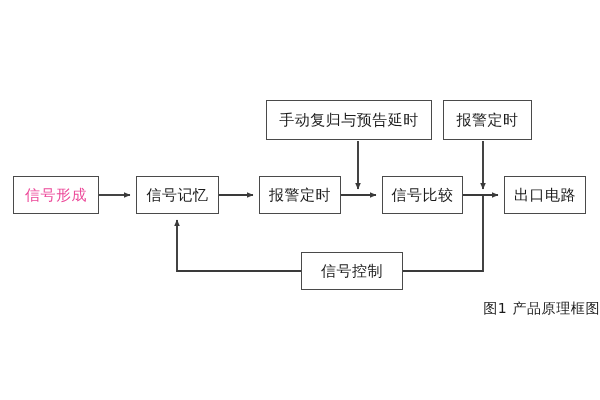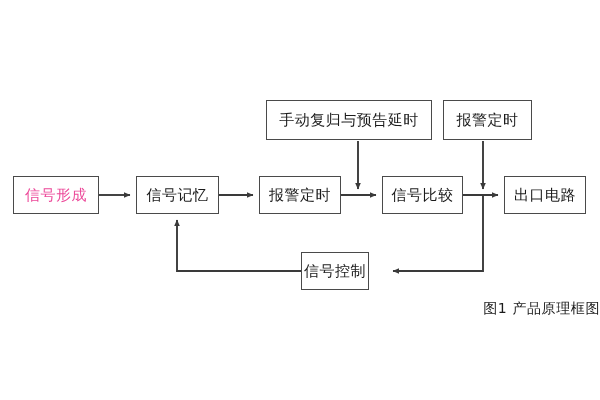--- a/index.html
+++ b/index.html
@@ -103,19 +103,19 @@
   </div>
   <div class="node" style="left: 504px; top: 176px; width: 82px; height: 38px; border-color: rgb(74, 74, 74); color: rgb(27, 27, 27);">
     <span class="node-label">出口电路</span>
   </div>
   <div class="node" style="left: 237px; top: 100px; width: 166px; height: 40px; border-color: rgb(74, 74, 74); color: rgb(27, 27, 27); margin-left: 29px;">
     <span class="node-label">手动复归与预告延时</span>
   </div>
   <div class="node" style="left: 443px; top: 100px; width: 89px; height: 40px; border-color: rgb(74, 74, 74); color: rgb(27, 27, 27); align-items: center;">
     <span class="node-label">报警定时</span>
   </div>
-  <div class="node" style="left: 301px; top: 252px; width: 68px; height: 38px; border-color: rgb(74, 74, 74); color: rgb(27, 27, 27);">
+  <div class="node" style="left: 301px; top: 252px; width: 102px; height: 38px; border-color: rgb(74, 74, 74); color: rgb(27, 27, 27);">
     <span class="node-label">信号控制</span>
   </div>
 
   <div class="caption" style="color: rgb(27, 27, 27);">图1 产品原理框图</div>
 
 </div>
 
 </body></html>

